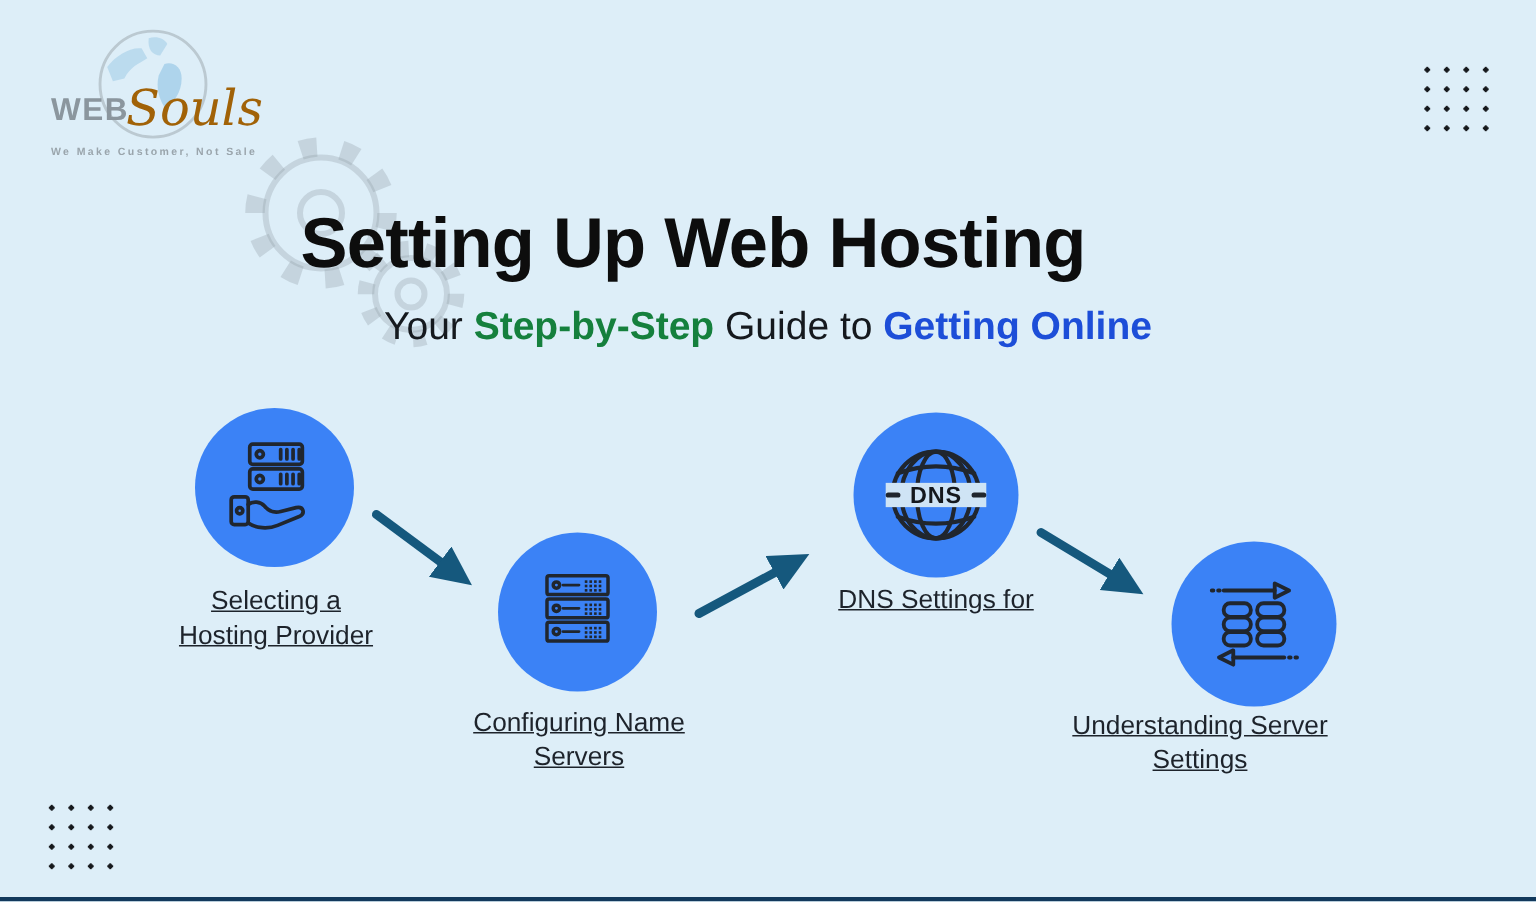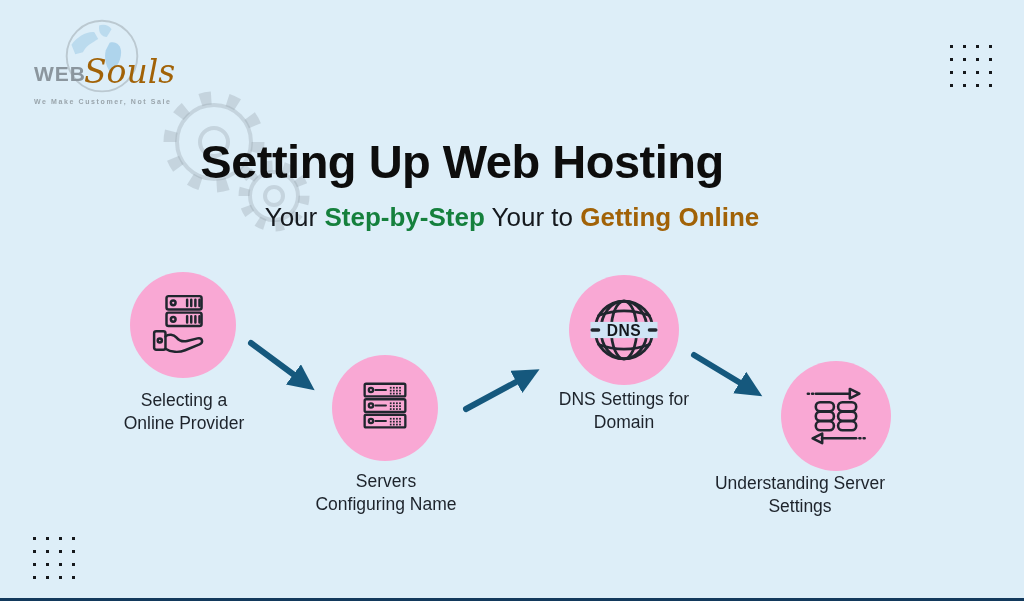--- a/index.html
+++ b/index.html
@@ -40,35 +40,36 @@
   
   .title {
     position:absolute; left:0; top:134px; width:924px; text-align:center;
     font-size:47px; font-weight:bold; color:#0d0d0d; letter-spacing:-0.5px;
   }
   .subtitle {
     position:absolute; left:0; top:202px; width:1024px; text-align:center;
     font-size:26px; color:#15191e;
   }
   .subtitle .hl { color:#15803d; font-weight:bold; }
-  .subtitle .bd { color:#a16207; font-weight:bold; }
+  .subtitle .bd { color:#1d4ed8; font-weight:bold; }
 
   
   .circle {
-    position:absolute; border-radius:50%; background:#f9a8d4;
+    position:absolute; border-radius:50%; background:#3b82f6;
     display:flex; align-items:center; justify-content:center;
   }
   .c1 { left:130px; top:272px; width:106px; height:106px; }
   .c2 { left:332px; top:355px; width:106px; height:106px; }
   .c3 { left:569px; top:275px; width:110px; height:110px; }
   .c4 { left:781px; top:361px; width:110px; height:110px; }
 
   .step-label {
     position:absolute; text-align:center; font-size:17.5px; line-height:23px;
     color:#1d232b;
+    text-decoration:underline;
   }
   .l1 { left:84px;  top:389px; width:200px; }
   .l2 { left:286px; top:470px; width:200px; }
   .l3 { left:524px; top:388px; width:200px; }
   .l4 { left:690px; top:472px; width:220px; }
   .step-label span { display:block; }
 
   
   .arrows { position:absolute; left:0; top:0; pointer-events:none; }
 
@@ -105,21 +106,21 @@
       <circle cx="62" cy="56" r="44" stroke-width="13" stroke-dasharray="11 16.6"></circle>
       <circle cx="62" cy="56" r="37" stroke-width="4"></circle>
       <circle cx="62" cy="56" r="14" stroke-width="4"></circle>
       <circle cx="122" cy="110" r="30" stroke-width="11" stroke-dasharray="8 10.8"></circle>
       <circle cx="122" cy="110" r="24" stroke-width="4"></circle>
       <circle cx="122" cy="110" r="9" stroke-width="4"></circle>
     </g>
   </svg>
 
   <div class="title">Setting Up Web Hosting</div>
-  <div class="subtitle"><span>Your </span><span class="hl">Step-by-Step</span><span> Your to </span><span class="bd">Getting Online</span></div>
+  <div class="subtitle"><span>Your </span><span class="hl">Step-by-Step</span><span> Guide to </span><span class="bd">Getting Online</span></div>
 
   <svg class="arrows" width="1024" height="601" viewBox="0 0 1024 601">
     <defs>
       <marker id="ah" markerWidth="5.4" markerHeight="4.6" refX="2.4" refY="2.1" orient="auto" markerUnits="strokeWidth">
         <path d="M0,0 L4.4,2.1 L0,4.2 Z" fill="#15587d"></path>
       </marker>
     </defs>
     <g stroke="#15587d" stroke-width="6" stroke-linecap="round" fill="none">
       <path d="M251,343 L305,383" marker-end="url(#ah)"></path>
       <path d="M466,409 L529,375" marker-end="url(#ah)"></path>
@@ -137,21 +138,21 @@
         <circle cx="22.5" cy="26.5" r="2.3"></circle>
         <path d="M36,23.5 V29.5 M40,23.5 V29.5 M44,23.5 V29.5 M48,23.5 V29.5"></path>
         <rect x="4" y="38" width="11" height="18" rx="2"></rect>
         <circle cx="9.5" cy="47" r="2"></circle>
         <path d="M15,43 C18,40.5 23,41 25.5,44 C28,47 32,48.5 36,47.5 L46,45 C51,44 52,49 48,50.8 L34,56.5 C28,59 20,58.5 15,55"></path>
       </g>
     </svg>
   </div>
   <div class="step-label l1">
     <span>Selecting a</span>
-    <span>Online Provider</span>
+    <span>Hosting Provider</span>
   </div>
 
   <div class="circle c2">
     <svg width="62" height="62" viewBox="0 0 64 64">
       <g class="ic" stroke-width="2.6">
         <rect x="11" y="7" width="42" height="13" rx="1.5"></rect>
         <rect x="11" y="23" width="42" height="13" rx="1.5"></rect>
         <rect x="11" y="39" width="42" height="13" rx="1.5"></rect>
         <circle cx="17.5" cy="13.5" r="2.2"></circle>
         <circle cx="17.5" cy="29.5" r="2.2"></circle>
@@ -172,42 +173,41 @@
             <rect x="40.2" y="16.2" width="1.8" height="1.8"></rect>
             <rect x="43.4" y="16.2" width="1.8" height="1.8"></rect>
             <rect x="46.6" y="16.2" width="1.8" height="1.8"></rect>
         </g>
         <use href="#dg" y="16"></use>
         <use href="#dg" y="32"></use>
       </g>
     </svg>
   </div>
   <div class="step-label l2">
+    <span>Configuring Name</span>
     <span>Servers</span>
-    <span>Configuring Name</span>
   </div>
 
   <div class="circle c3">
     <svg width="74" height="74" viewBox="0 0 64 64">
       <g class="ic" stroke-width="3">
         <circle cx="32" cy="32" r="25"></circle>
       </g>
       <g class="ic" stroke-width="2.4">
         <ellipse cx="32" cy="32" rx="11" ry="25"></ellipse>
         <ellipse cx="32" cy="32" rx="20" ry="25"></ellipse>
         <path d="M10,19.5 Q32,11.5 54,19.5 M10,44.5 Q32,52.5 54,44.5"></path>
       </g>
       <rect x="3" y="25" width="58" height="14" fill="#cfe4f5"></rect>
       <path d="M4.5,32 H10 M54,32 H59.5" stroke="#20262e" stroke-width="3" stroke-linecap="round"></path>
       <text x="32" y="36.8" text-anchor="middle" font-family="Liberation Sans, sans-serif" font-size="13.5" font-weight="bold" fill="#14181d" letter-spacing="0.5">DNS</text>
     </svg>
   </div>
   <div class="step-label l3">
     <span>DNS Settings for</span>
-    <span>Domain</span>
   </div>
 
   <div class="circle c4">
     <svg width="68" height="68" viewBox="0 0 64 64">
       <g class="ic" stroke-width="2.3">
         <path d="M5.5,11 h1 M9.5,11 h1"></path>
         <path d="M13,11 H45"></path>
         <path d="M45,6.5 L54,11 L45,15.5 Z"></path>
         <rect x="13" y="19" width="17" height="8.5" rx="4"></rect>
         <rect x="13" y="28" width="17" height="8.5" rx="4"></rect>

